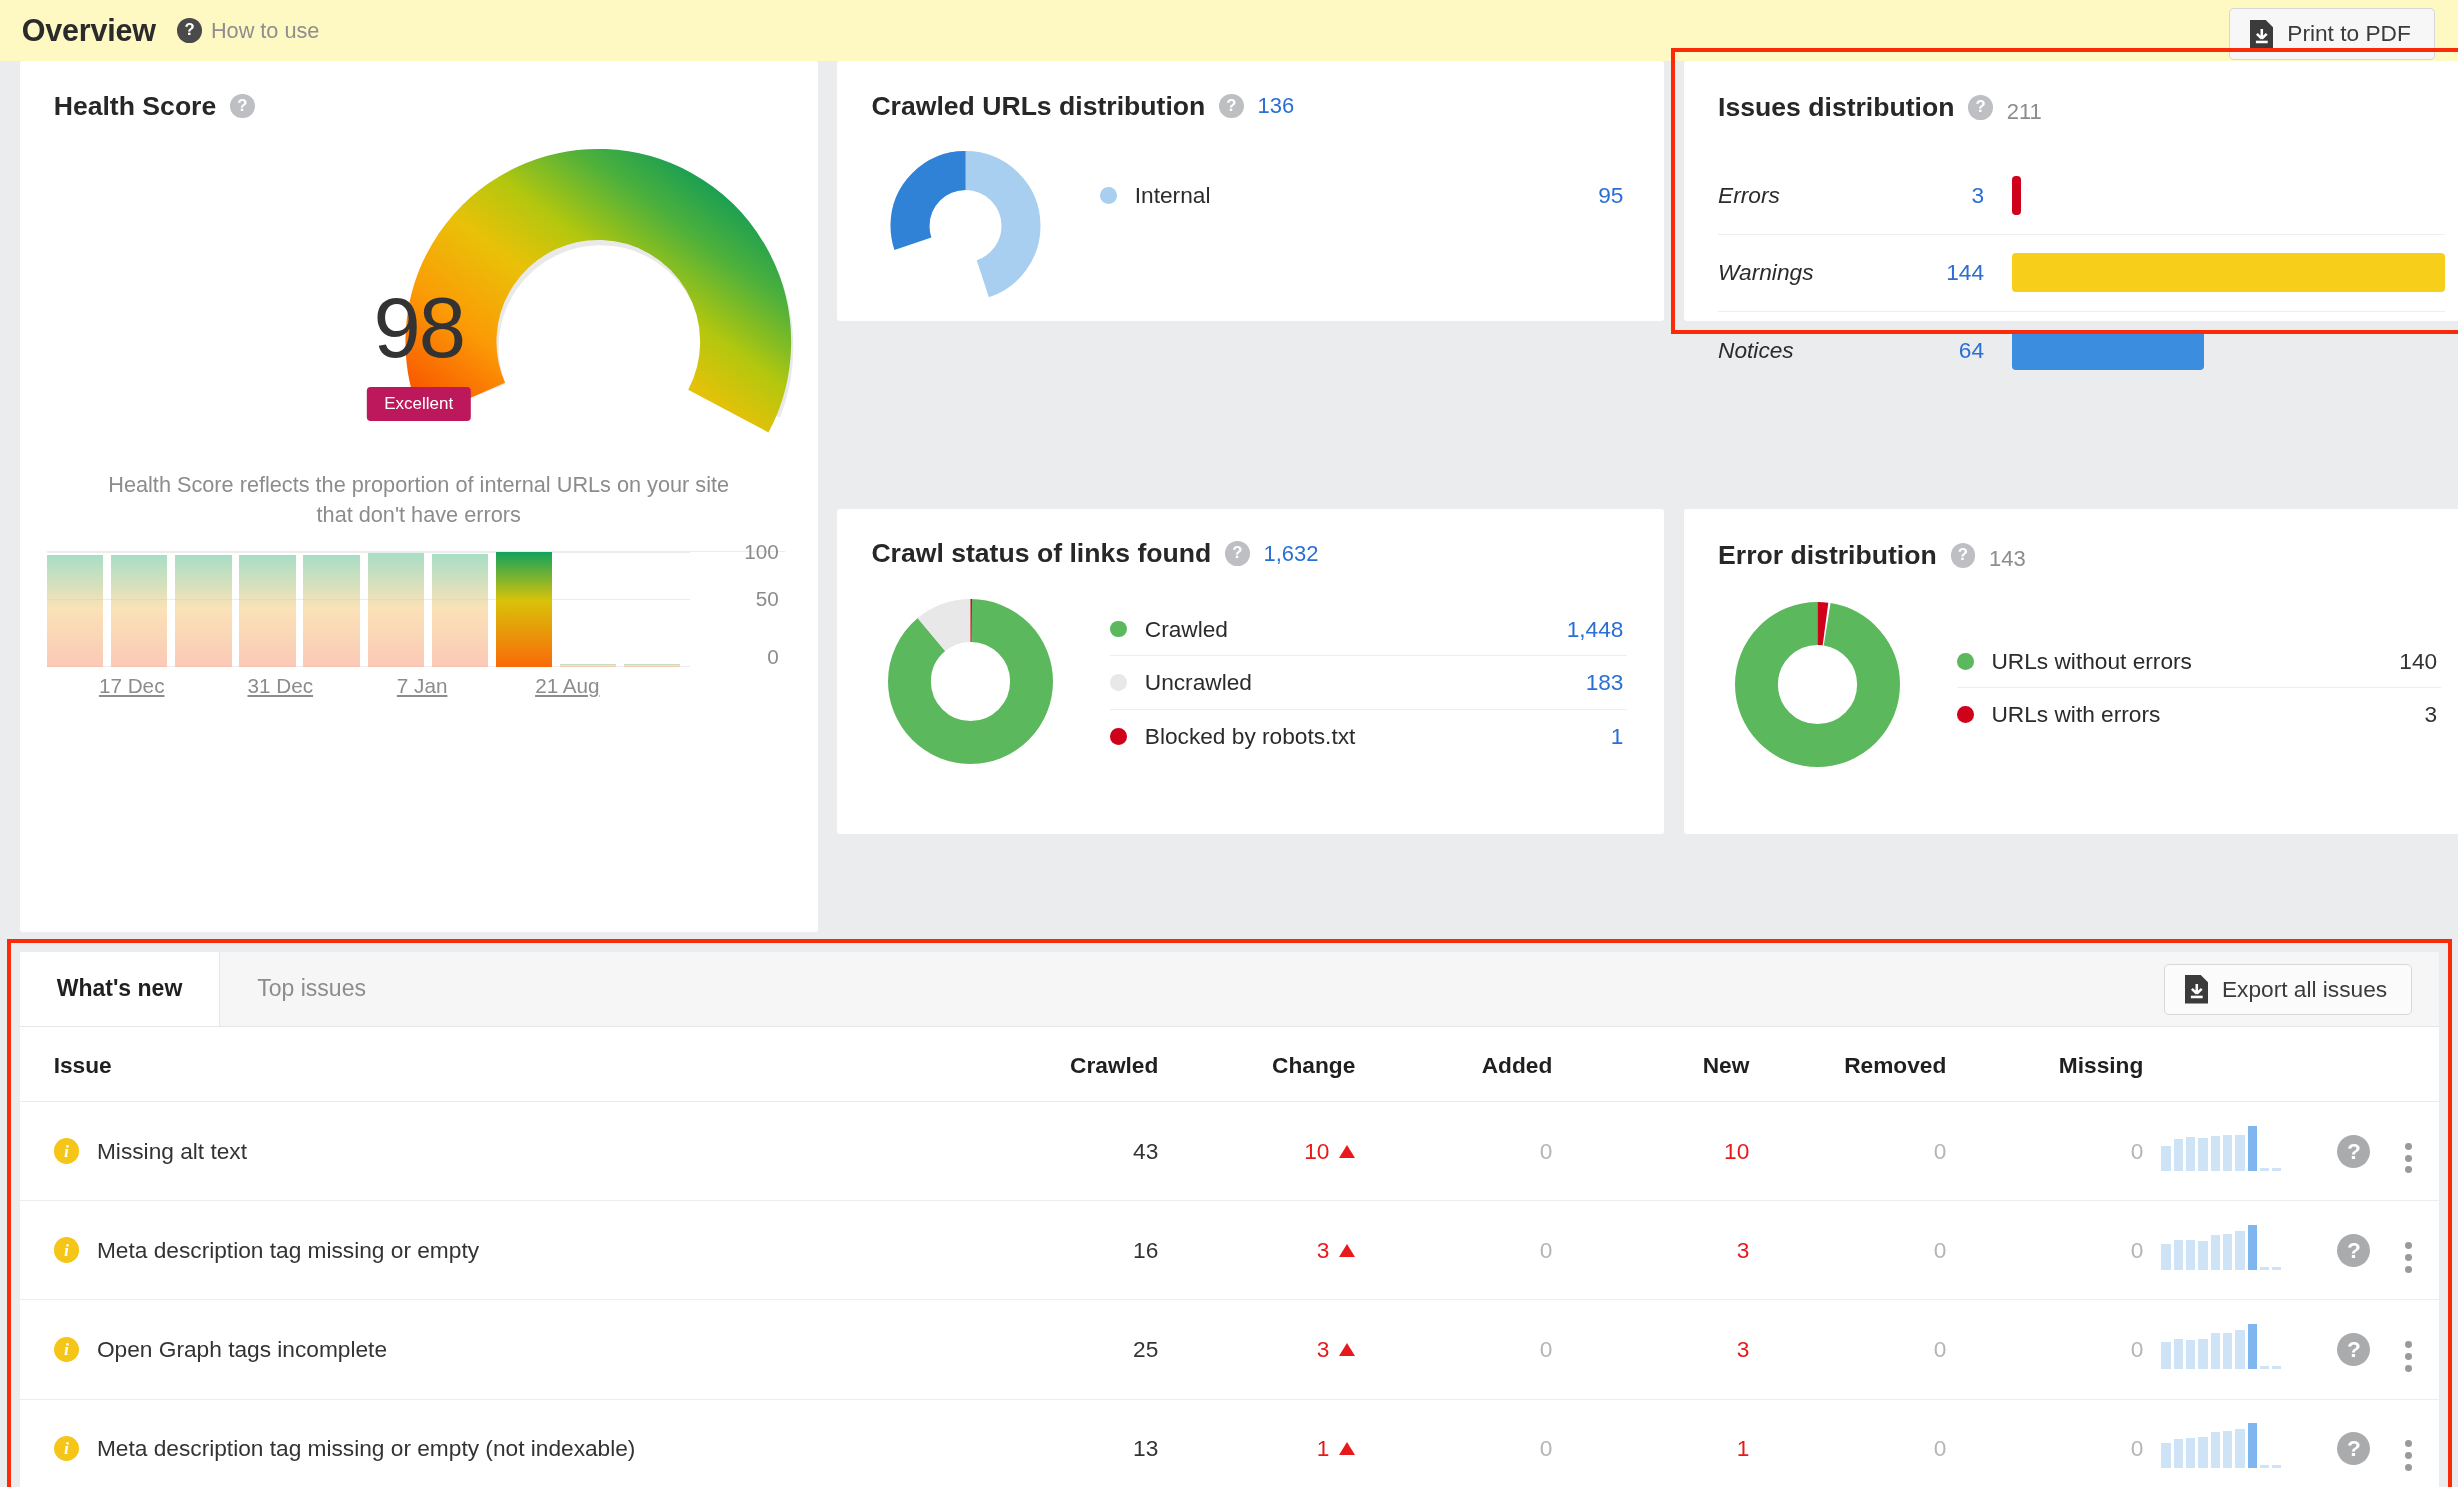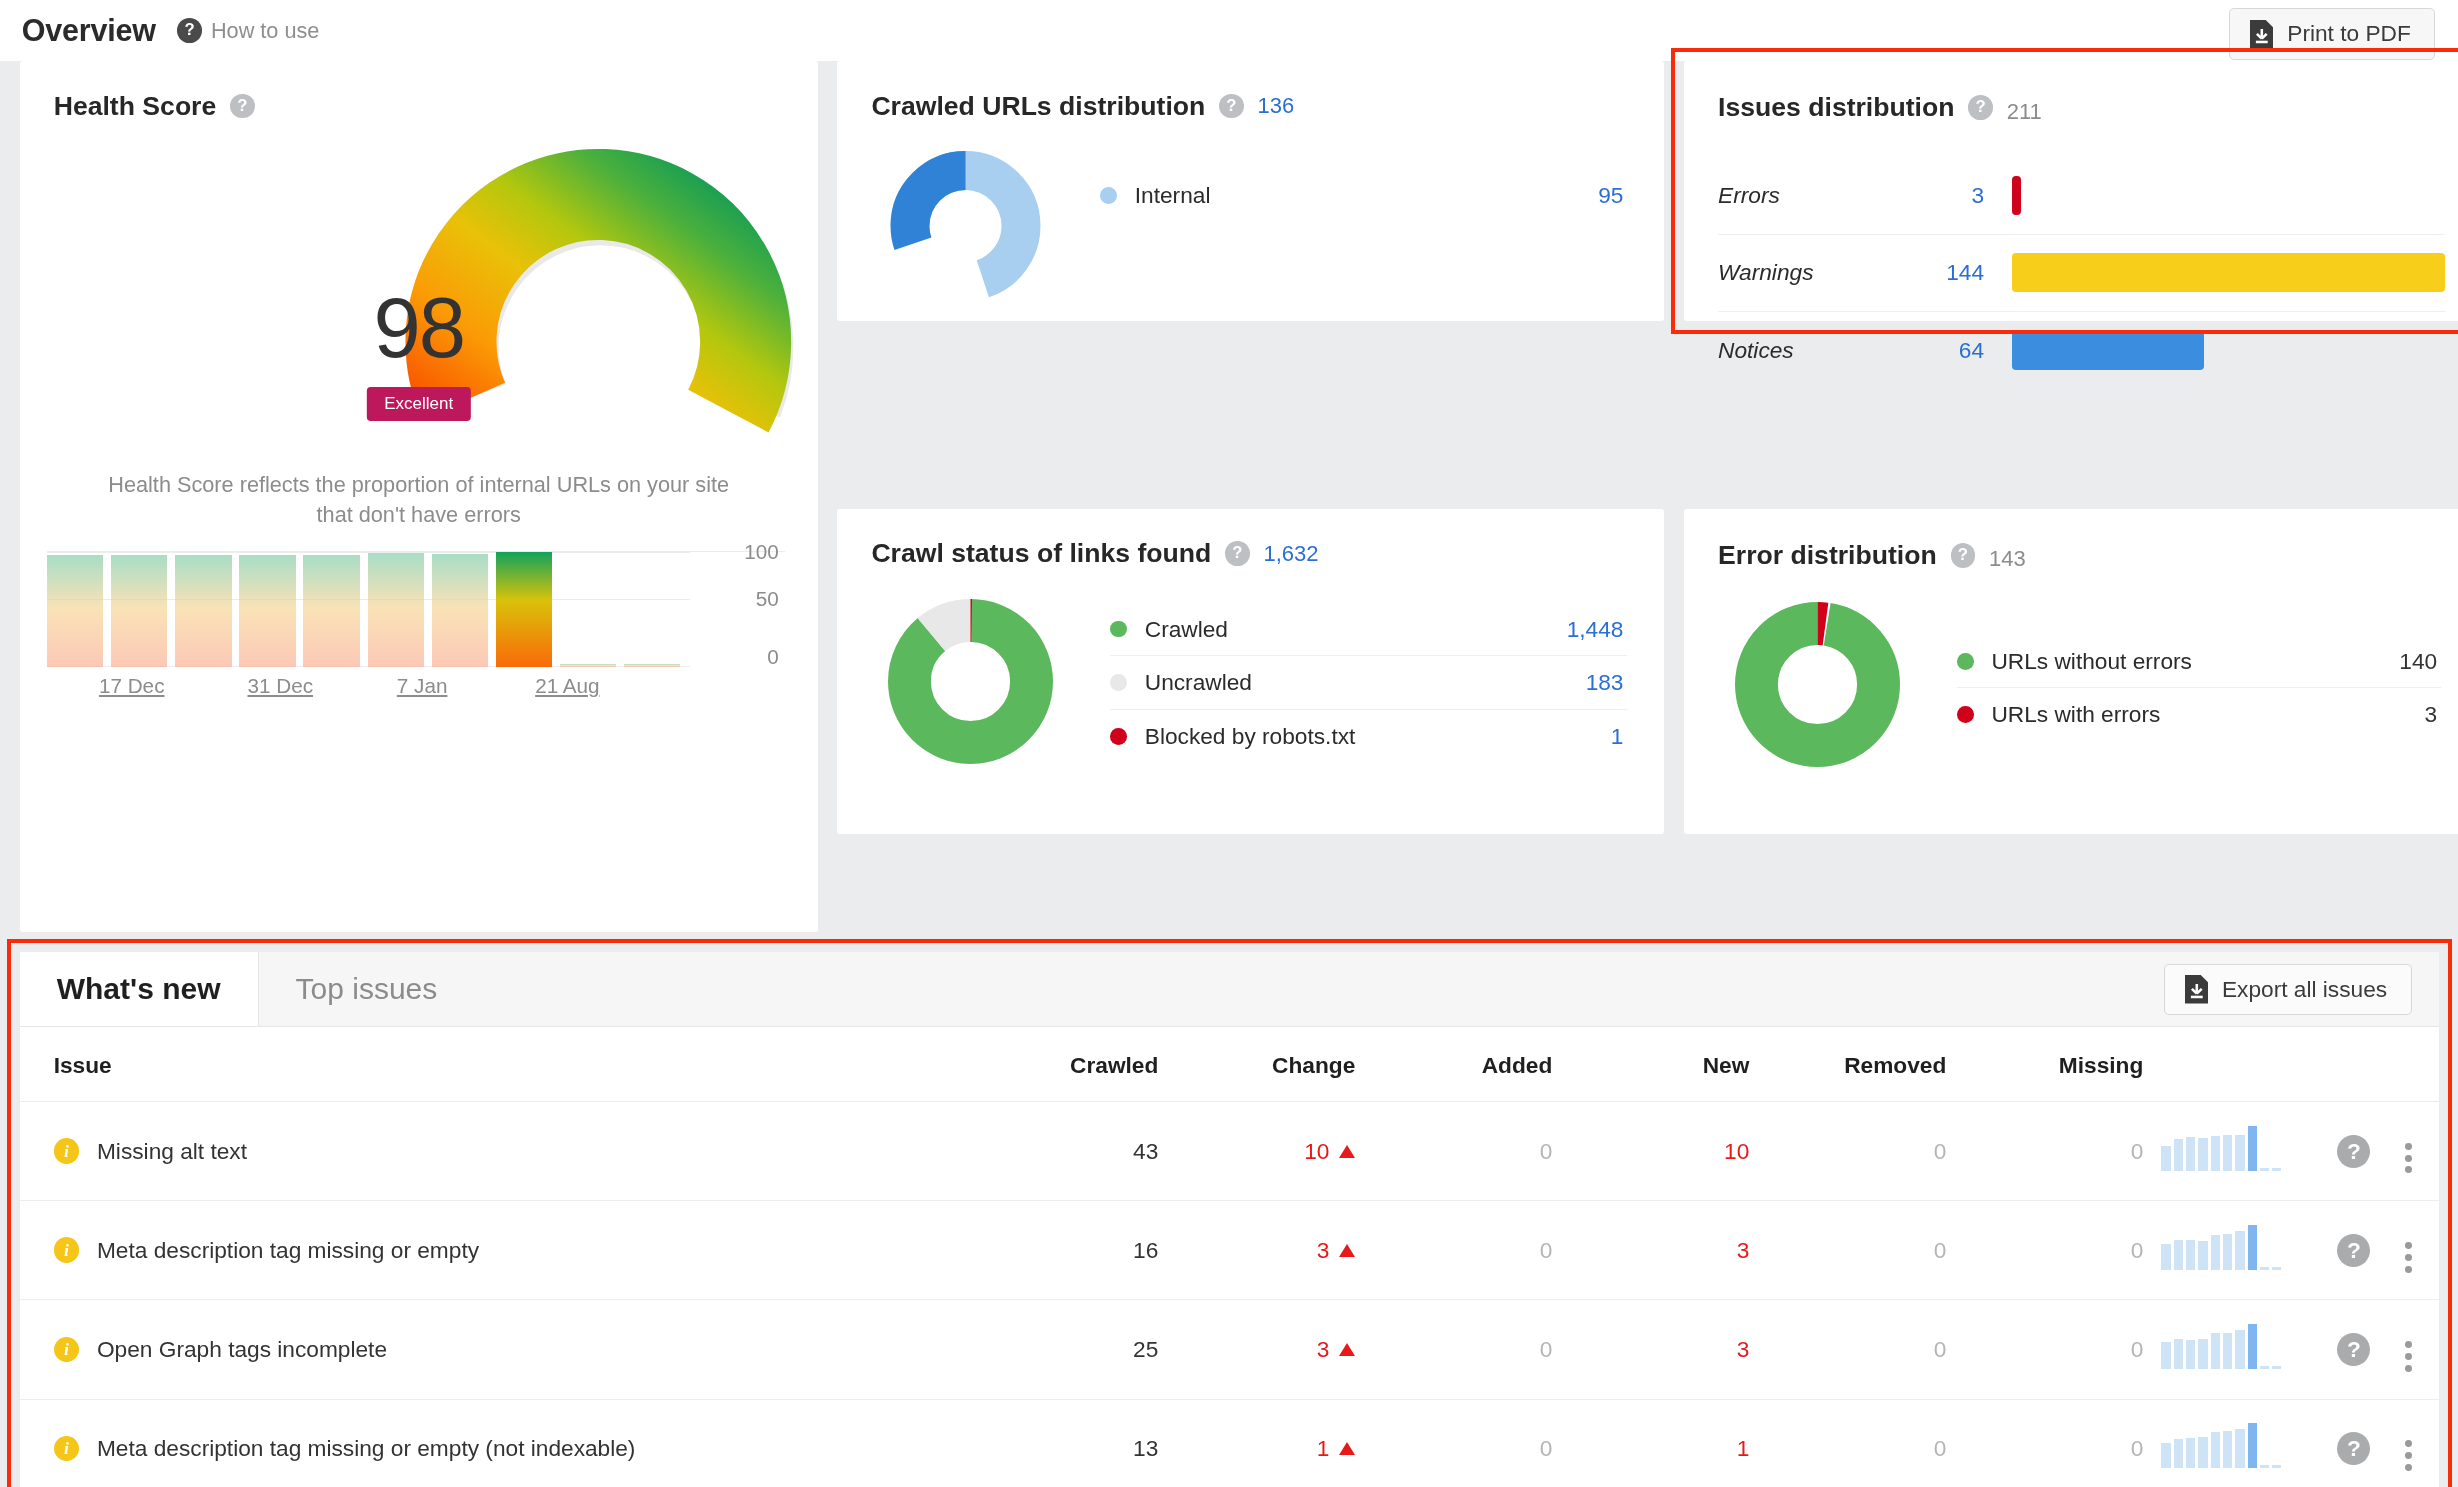--- a/index.html
+++ b/index.html
@@ -10,21 +10,21 @@
     font-family: "Liberation Sans", sans-serif;
     color: #333;
     overflow: hidden;
   }
 
   
   .topbar {
     height: 61px;
     display: flex; align-items: center;
     padding: 0 23.6px 0 21.7px;
-    background: #ffffff;
+    background: #fef9c3;
     position: relative;
     text-align: right;
   }
   .page-title {
     font-size: 30.5px; font-weight: bold; color: #2b2b2b;
     letter-spacing: -0.2px;
   }
   .howto {
     display: flex; align-items: center; gap: 8.9px;
     margin-left: 21.7px;
@@ -183,21 +183,21 @@
   .tabs {
     display: flex; align-items: stretch;
     height: 75px;
     background: #f6f6f6;
     border-bottom: 1px solid #e6e6e6;
     position: relative;
   }
   .tab {
     display: flex; align-items: center;
     padding: 0 37px;
-    font-size: 30px; color: #8c8c8c;
+    font-size: 23px; color: #8c8c8c;
     cursor: pointer;
     background: #f6f6f6;
   }
   .tab.active {
     background: #fff; color: #1f1f1f; font-weight: bold;
     border-right: 1px solid #e6e6e6;
   }
   .export-btn {
     position: absolute; right: 27.6px; top: 12.8px;
     display: flex; align-items: center; gap: 13.8px;

